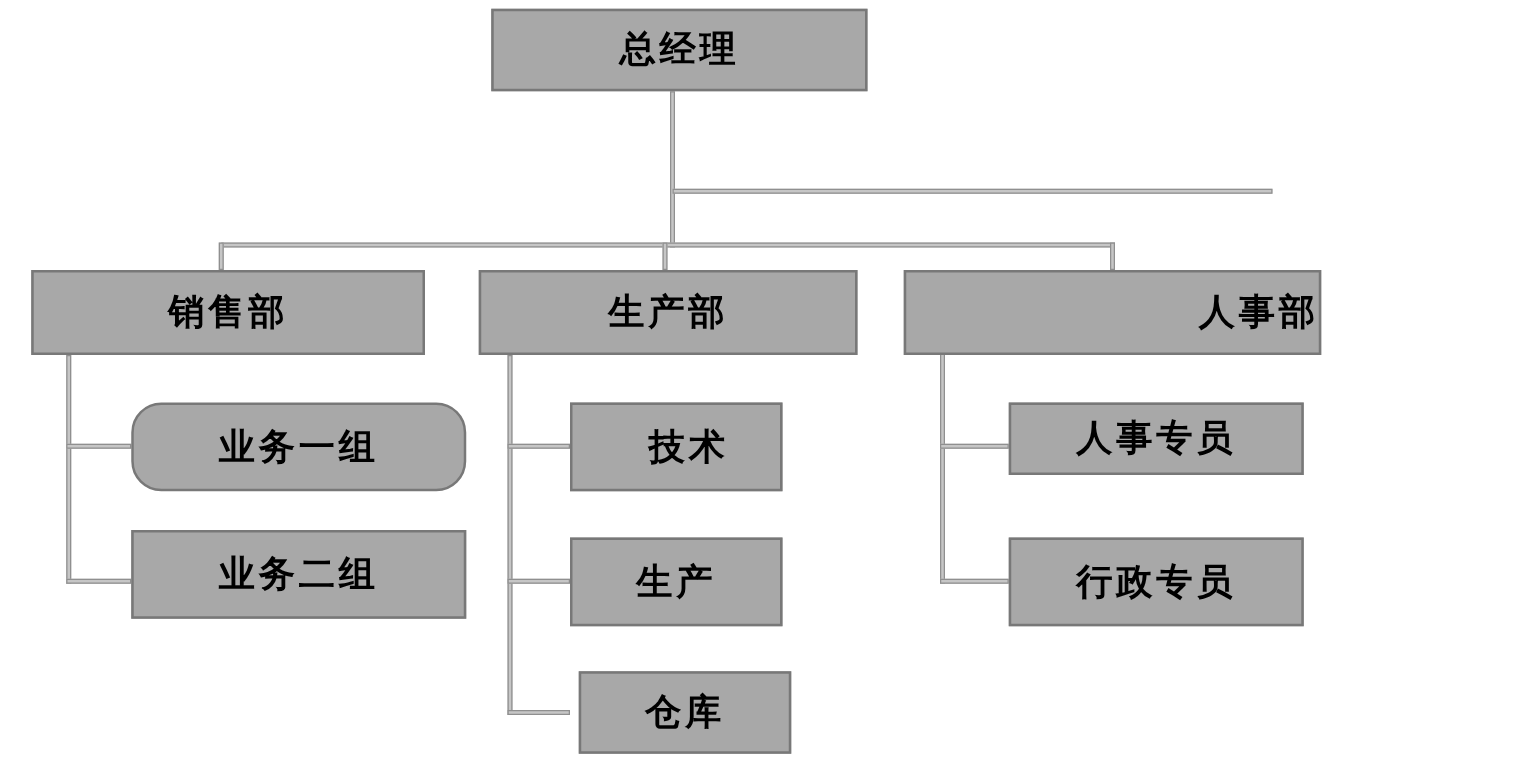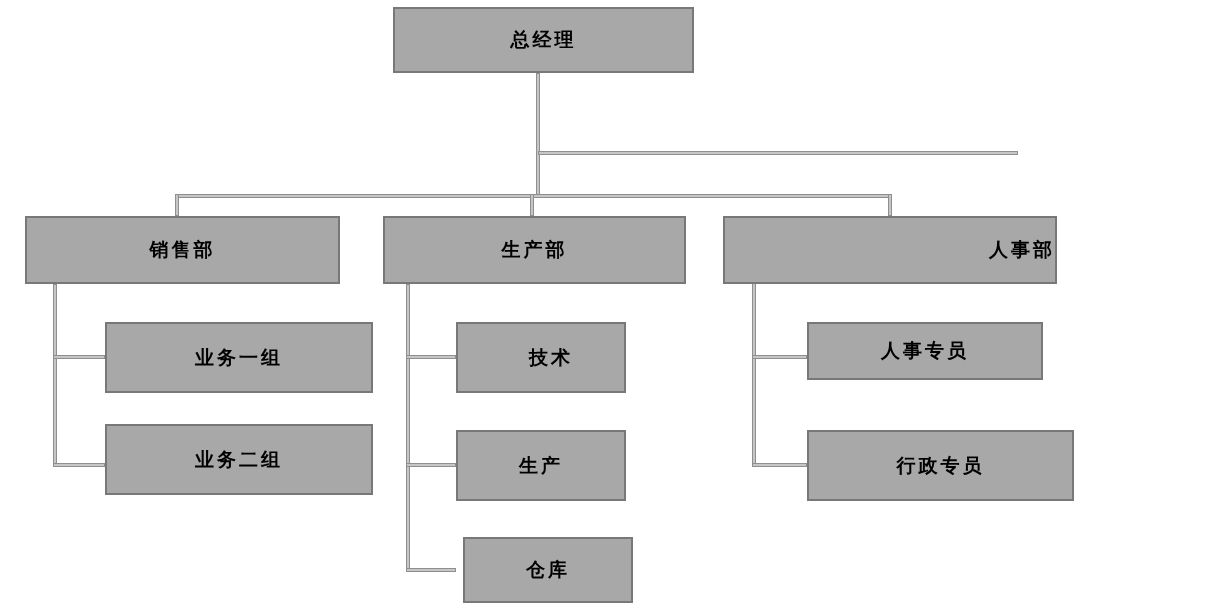--- a/index.html
+++ b/index.html
@@ -17,21 +17,21 @@
   }
   
   .node {
     position: absolute;
     background: #a8a8a8;
     border: 2px solid #787878;
     box-sizing: border-box;
     display: flex;
     align-items: center;
     justify-content: center;
-    font-size: 19px;
+    font-size: 29px;
     font-weight: bold;
     color: #000000;
     letter-spacing: 3px;
     white-space: nowrap;
   }
   
   .line {
     position: absolute;
     background: #c6c6c6;
     border: 1px solid #8f8f8f;
@@ -39,27 +39,27 @@
   }
   .h { height: 4px; }
   .v { width: 4px; }
 
   
   .n-gm   { left: 393px;  top: 7px;   width: 301px; height: 66px; }
   .n-fin  { left: 1018px; top: 120px; width: 175px; height: 72px; }
   .n-sal  { left: 25px;   top: 216px; width: 315px; height: 68px; }
   .n-pro  { left: 383px;  top: 216px; width: 303px; height: 68px; }
   .n-hr   { left: 723px;  top: 216px; width: 334px; height: 68px; justify-content: flex-end; }
-  .n-bg1  { left: 105px;  top: 322px; width: 268px; height: 71px; }
+  .n-bg1  { left: 105px;  top: 322px; width: 268px; height: 71px; border-radius: 24px; }
   .n-bg2  { left: 105px;  top: 424px; width: 268px; height: 71px; }
   .n-tec  { left: 456px;  top: 322px; width: 170px; height: 71px; padding-left: 20px; }
   .n-prd  { left: 456px;  top: 430px; width: 170px; height: 71px; }
   .n-wh   { left: 463px;  top: 537px; width: 170px; height: 66px; }
   .n-hrs  { left: 807px;  top: 322px; width: 236px; height: 58px; text-align: right; }
-  .n-adm  { left: 807px;  top: 430px; width: 267px; height: 71px; }
+  .n-adm  { left: 807px;  top: 430px; width: 236px; height: 71px; }
 
   
   .l-root-v      { left: 536px; top: 73px;  height: 125px; }
   .l-fin-h       { left: 538px; top: 151px; width: 480px; }
   .l-lvl2-h      { left: 177px; top: 194px; width: 715px; }
   .l-sal-drop    { left: 175px; top: 194px; height: 22px; }
   .l-pro-drop    { left: 530px; top: 194px; height: 22px; }
   .l-hr-drop     { left: 888px; top: 194px; height: 22px; }
   .l-sal-v       { left: 53px;  top: 284px; height: 183px; }
   .l-sal-c1      { left: 53px;  top: 355px; width: 52px; }

